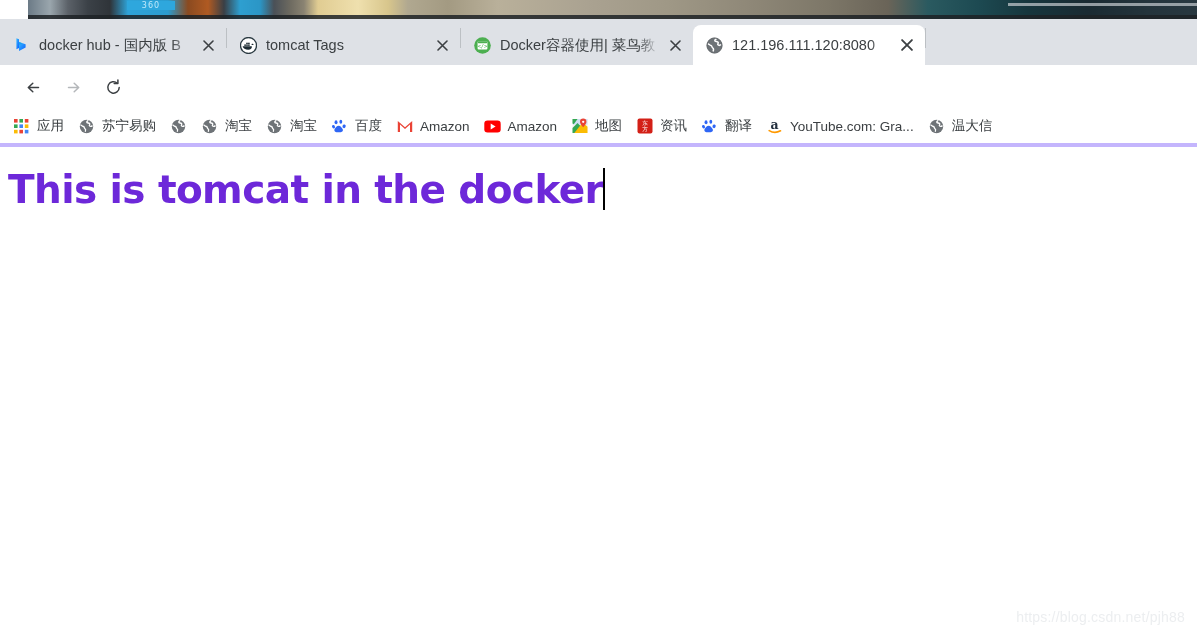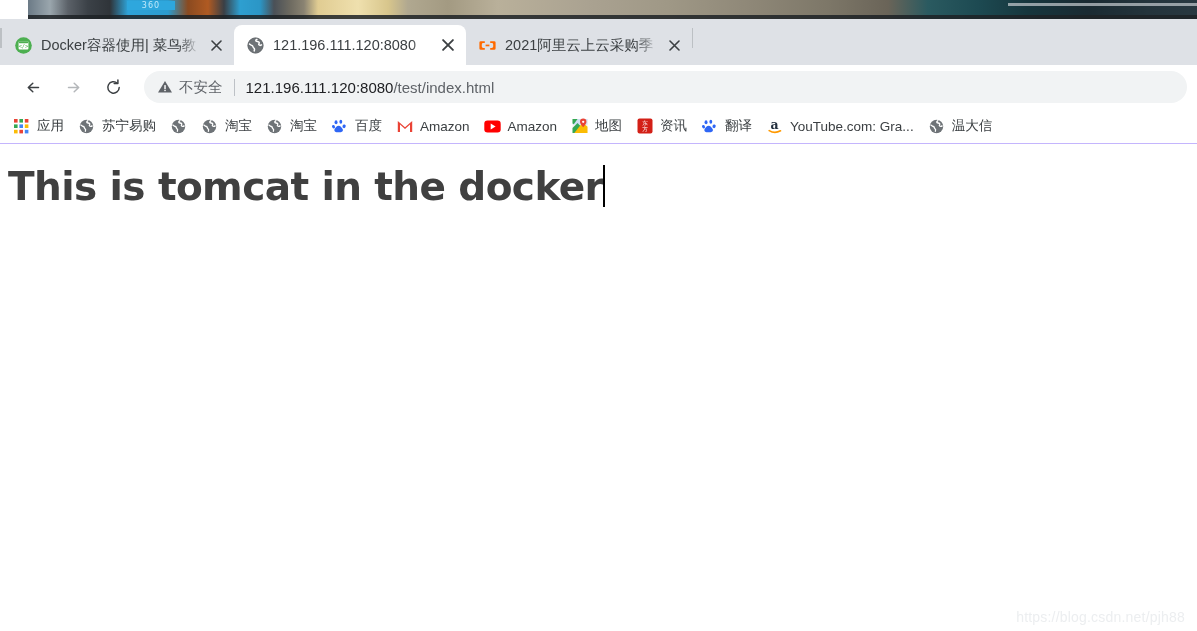--- a/index.html
+++ b/index.html
@@ -209,21 +209,21 @@
   .url .path { color: #5f6368; }
 
   
   .bookmarks {
     height: 34px;
     background: #ffffff;
     display: flex;
     align-items: center;
     padding: 0 4px 0 6px;
     overflow: hidden;
-    border-bottom: 1px solid #c4b5fd;
+    border-bottom: 4px solid #c4b5fd;
   }
   .bm {
     display: flex;
     align-items: center;
     height: 26px;
     padding: 0 7px;
     border-radius: 4px;
     flex: 0 0 auto;
     white-space: nowrap;
   }
@@ -248,21 +248,21 @@
     flex: 1 1 auto;
     background: #ffffff;
     position: relative;
     overflow: hidden;
   }
   .page-h1 {
     margin: 21px 0 0 8px;
     font-size: 39px;
     line-height: 1.05;
     font-weight: bold;
-    color: #404040;
+    color: #6d28d9;
     font-family: "DejaVu Sans", "Liberation Sans", sans-serif;
     letter-spacing: -0.6px;
     display: inline-block;
     white-space: nowrap;
   }
   .caret {
     display: inline-block;
     width: 2px;
     height: 42px;
     background: #000;
@@ -289,22 +289,65 @@
 <div class="browser">
 
   <div class="desktop-strip">
     <div class="win-360">360</div>
     <div class="strip-hl"></div>
     <div class="tb-line"></div>
   </div>
 
   <div class="tabstrip">
 
+    <div class="tab inactive" style="width:226px;">
+      <span class="tab-favicon">
+        <svg width="16" height="16" viewBox="0 0 16 16">
+          <defs>
+              <linearGradient id="bg1" x1="0" y1="0" x2="1" y2="1">
+            <stop offset="0" stop-color="#37bdff"></stop>
+                <stop offset="1" stop-color="#0b5cff"></stop>
+          </linearGradient>
+            </defs>
+          <path d="M3.4 1.2 L6.0 2.2 L6.0 11.0 L3.4 12.2 Z" fill="url(#bg1)"></path>
+          <path d="M6.0 5.0 L12.6 7.3 L12.6 10.6 L6.0 14.0 Z" fill="url(#bg1)"></path>
+          <path d="M6.0 5.0 L9.4 6.2 L6.0 8.0 Z" fill="#18a0f0"></path>
+        </svg>
+      </span>
+      <span class="tab-title">docker hub - 国内版 B</span>
+      <span class="tab-close">
+        <svg width="11" height="11" viewBox="0 0 11 11">
+            <path d="M1 1 L10 10 M10 1 L1 10" stroke="#3c4043" stroke-width="1.6" fill="none" stroke-linecap="round"></path>
+          </svg>
+      </span>
+    </div>
     <div class="tab-sep"></div>
 
+    <div class="tab inactive" style="width:233px;">
+      <span class="tab-favicon">
+        <svg width="17" height="17" viewBox="0 0 17 17">
+          <circle cx="8.5" cy="8.5" r="8" fill="#ffffff" stroke="#2b3a42" stroke-width="1.3"></circle>
+          <g fill="#1d2b33">
+            <rect x="4.3" y="7.4" width="1.6" height="1.5"></rect>
+            <rect x="6.2" y="7.4" width="1.6" height="1.5"></rect>
+            <rect x="8.1" y="7.4" width="1.6" height="1.5"></rect>
+            <rect x="6.2" y="5.7" width="1.6" height="1.4"></rect>
+            <rect x="8.1" y="5.7" width="1.6" height="1.4"></rect>
+            <path d="M2.6 9.3 h9.2 c0.5 1.9 -1.1 3.4 -3.6 3.4 c-3.0 0 -5.0 -1.3 -5.6 -3.4 z"></path>
+            <path d="M11.6 7.0 c0.9 -0.6 1.7 -0.3 2.1 0.2 c-0.3 0.7 -1.2 1.1 -2.1 0.8 z"></path>
+          </g>
+        </svg>
+      </span>
+      <span class="tab-title">tomcat Tags</span>
+      <span class="tab-close">
+        <svg width="11" height="11" viewBox="0 0 11 11">
+            <path d="M1 1 L10 10 M10 1 L1 10" stroke="#3c4043" stroke-width="1.6" fill="none" stroke-linecap="round"></path>
+          </svg>
+      </span>
+    </div>
     <div class="tab-sep"></div>
 
     <div class="tab inactive" style="width:232px;">
       <span class="tab-favicon">
         <svg width="17" height="17" viewBox="0 0 17 17">
           <circle cx="8.5" cy="8.5" r="8.3" fill="#4caf50"></circle>
           <rect x="3.6" y="4.2" width="9.8" height="8.4" rx="1" fill="#ffffff"></rect>
           <rect x="3.6" y="4.2" width="9.8" height="2.1" rx="1" fill="#4caf50"></rect>
           <text x="8.5" y="11.2" font-size="5.4" fill="#4caf50" text-anchor="middle" font-family="DejaVu Sans Mono, monospace">&lt;/&gt;</text>
         </svg>
@@ -327,35 +370,20 @@
         </svg>
       </span>
       <span class="tab-title">121.196.111.120:8080</span>
       <span class="tab-close">
         <svg width="12" height="12" viewBox="0 0 11 11">
             <path d="M1 1 L10 10 M10 1 L1 10" stroke="#3c4043" stroke-width="1.7" fill="none" stroke-linecap="round"></path>
           </svg>
       </span>
     </div>
 
-    <div class="tab inactive" style="width:226px;">
-      <span class="tab-favicon">
-        <svg width="17" height="17" viewBox="0 0 17 17">
-          <path d="M1.8 4.2 h4.0 v1.9 H4.2 a1.4 1.4 0 0 0 -1.4 1.4 v2.0 a1.4 1.4 0 0 0 1.4 1.4 h1.6 v1.9 h-4.0 a1.4 1.4 0 0 1 -1.4 -1.4 v-5.8 a1.4 1.4 0 0 1 1.4 -1.4 z" fill="#ff6a00"></path>
-          <path d="M15.2 4.2 h-4.0 v1.9 h1.6 a1.4 1.4 0 0 1 1.4 1.4 v2.0 a1.4 1.4 0 0 1 -1.4 1.4 h-1.6 v1.9 h4.0 a1.4 1.4 0 0 0 1.4 -1.4 v-5.8 a1.4 1.4 0 0 0 -1.4 -1.4 z" fill="#ff6a00"></path>
-          <rect x="6.6" y="7.6" width="3.8" height="1.7" fill="#ff6a00"></rect>
-        </svg>
-      </span>
-      <span class="tab-title">2021阿里云上云采购季</span>
-      <span class="tab-close">
-        <svg width="11" height="11" viewBox="0 0 11 11">
-            <path d="M1 1 L10 10 M10 1 L1 10" stroke="#3c4043" stroke-width="1.6" fill="none" stroke-linecap="round"></path>
-          </svg>
-      </span>
-    </div>
     <div class="tab-sep"></div>
 
   </div>
 
   <div class="toolbar">
 
     <div class="nav-btn back">
       <svg width="21" height="21" viewBox="0 0 21 21">
         <path d="M15.5 10.5 H5.5 M9.8 6.2 L5.3 10.5 L9.8 14.8" fill="none" stroke="#3c4043" stroke-width="1.5" stroke-linecap="round" stroke-linejoin="round"></path>
       </svg>
@@ -367,32 +395,20 @@
       </svg>
     </div>
 
     <div class="nav-btn">
       <svg width="21" height="21" viewBox="0 0 21 21">
         <path d="M16.2 10.5 a5.7 5.7 0 1 1 -1.9 -4.3" fill="none" stroke="#3c4043" stroke-width="1.5" stroke-linecap="round"></path>
         <path d="M14.9 2.9 L14.9 6.6 L11.2 6.6" fill="none" stroke="#3c4043" stroke-width="1.5" stroke-linecap="round" stroke-linejoin="round"></path>
       </svg>
     </div>
 
-    <div class="omnibox">
-      <span class="warn-icon">
-        <svg width="16" height="16" viewBox="0 0 16 16">
-          <path d="M8 2.1 L15 13.6 H1 Z" fill="#5f6368"></path>
-          <rect x="7.3" y="6.1" width="1.45" height="3.9" fill="#ffffff"></rect>
-          <rect x="7.3" y="10.7" width="1.45" height="1.45" fill="#ffffff"></rect>
-        </svg>
-      </span>
-      <span class="not-secure">不安全</span>
-      <span class="omni-divider"></span>
-      <span class="url"><span class="host">121.196.111.120:8080</span><span class="path">/test/index.html</span></span>
-    </div>
   </div>
 
   <div class="bookmarks">
 
     <div class="bm">
       <span class="bm-ico">
         <svg width="15" height="15" viewBox="0 0 15 15">
           <rect x="0" y="0" width="3.6" height="3.6" fill="#ea4335"></rect>
           <rect x="5.4" y="0" width="3.6" height="3.6" fill="#34a853"></rect>
           <rect x="10.8" y="0" width="3.6" height="3.6" fill="#ea4335"></rect>

